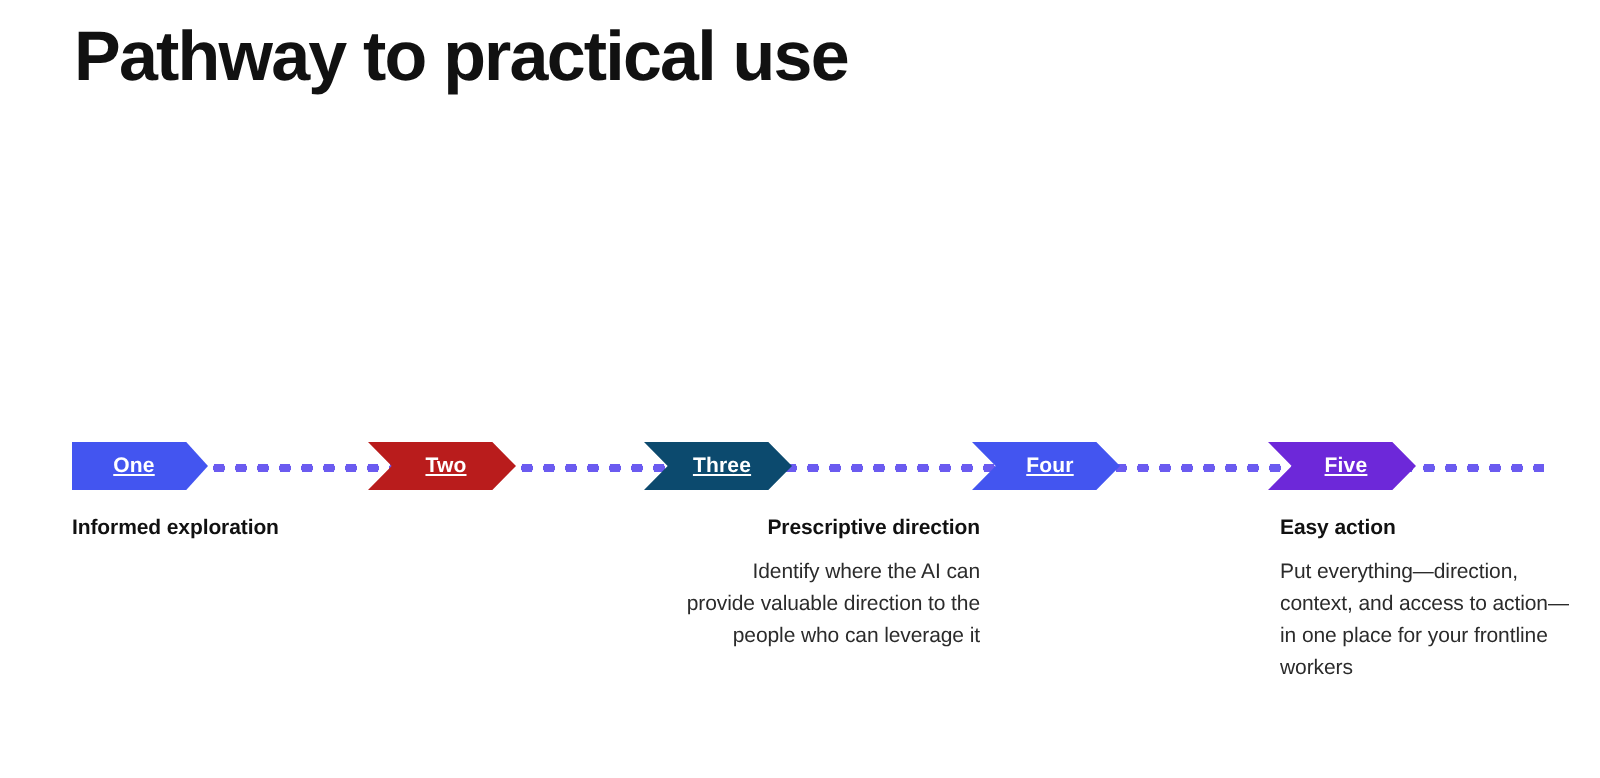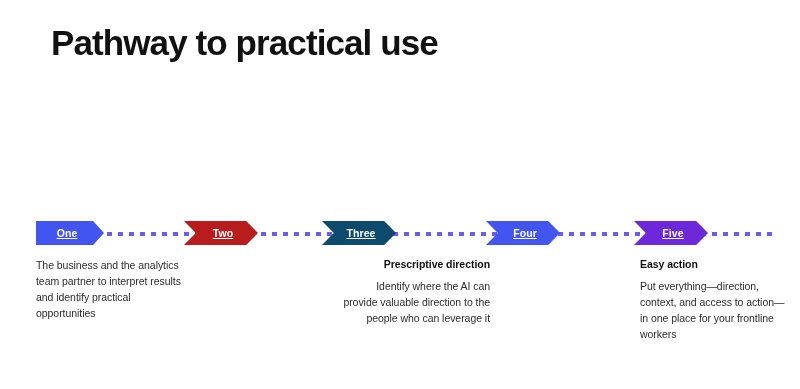--- a/index.html
+++ b/index.html
@@ -20,21 +20,21 @@
   .page-title {
     position: absolute;
     left: 36px;
     top: 8px;
     width: 420px;
     font-size: 35px;
     line-height: 1.12;
     font-weight: 700;
     letter-spacing: -0.9px;
     color: #111111;
-    margin: 15px;
+    margin: 1px;
   }
 
   
   .timeline {
     position: absolute;
     left: 0;
     top: 0;
     width: 800px;
     height: 389px;
   }
@@ -111,21 +111,21 @@
 <h1 class="page-title">Pathway to practical use</h1>
 
 <div class="timeline">
   <div class="rail"></div>
   <div id="steps-root">
       <div class="step">
         <div class="chevron" style="left: 36px; background: rgb(67, 85, 240); color: rgb(255, 255, 255);">
           <span>One</span>
         </div>
         <div class="caption below" style="left: 36px;">
-          <p class="caption-body">The business and the analytics team partner to interpret results and identify practical opportunities</p>
+          <p class="caption-heading">Informed exploration</p>
         </div>
       </div>
       <div class="step">
         <div class="chevron notched" style="left: 184px; background: #b91c1c; color: rgb(255, 255, 255);">
           <span>Two</span>
         </div>
       </div>
       <div class="step">
         <div class="chevron notched" style="left: 322px; background: #0c4a6e; color: rgb(255, 255, 255);">
           <span>Three</span>

